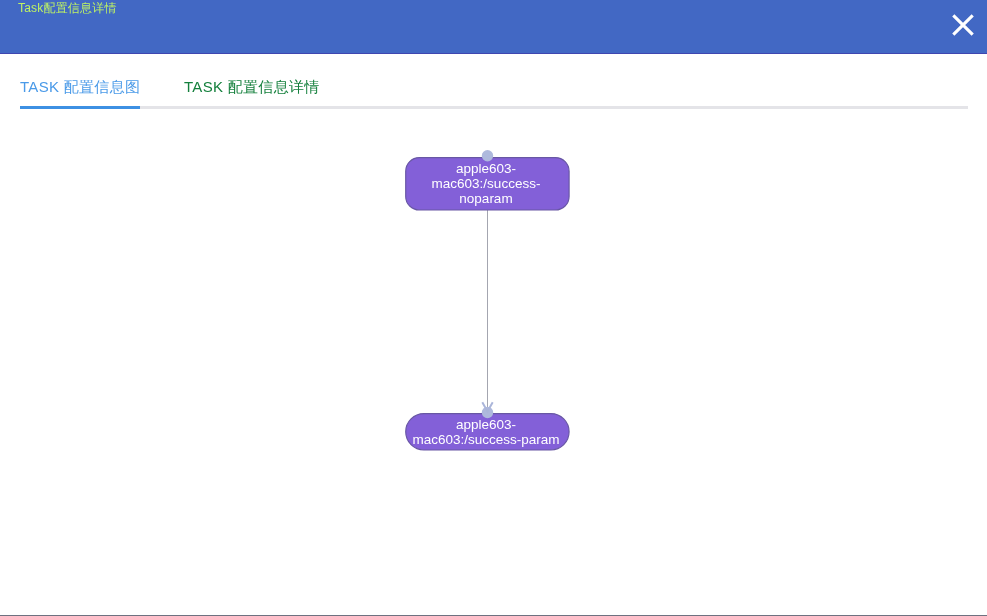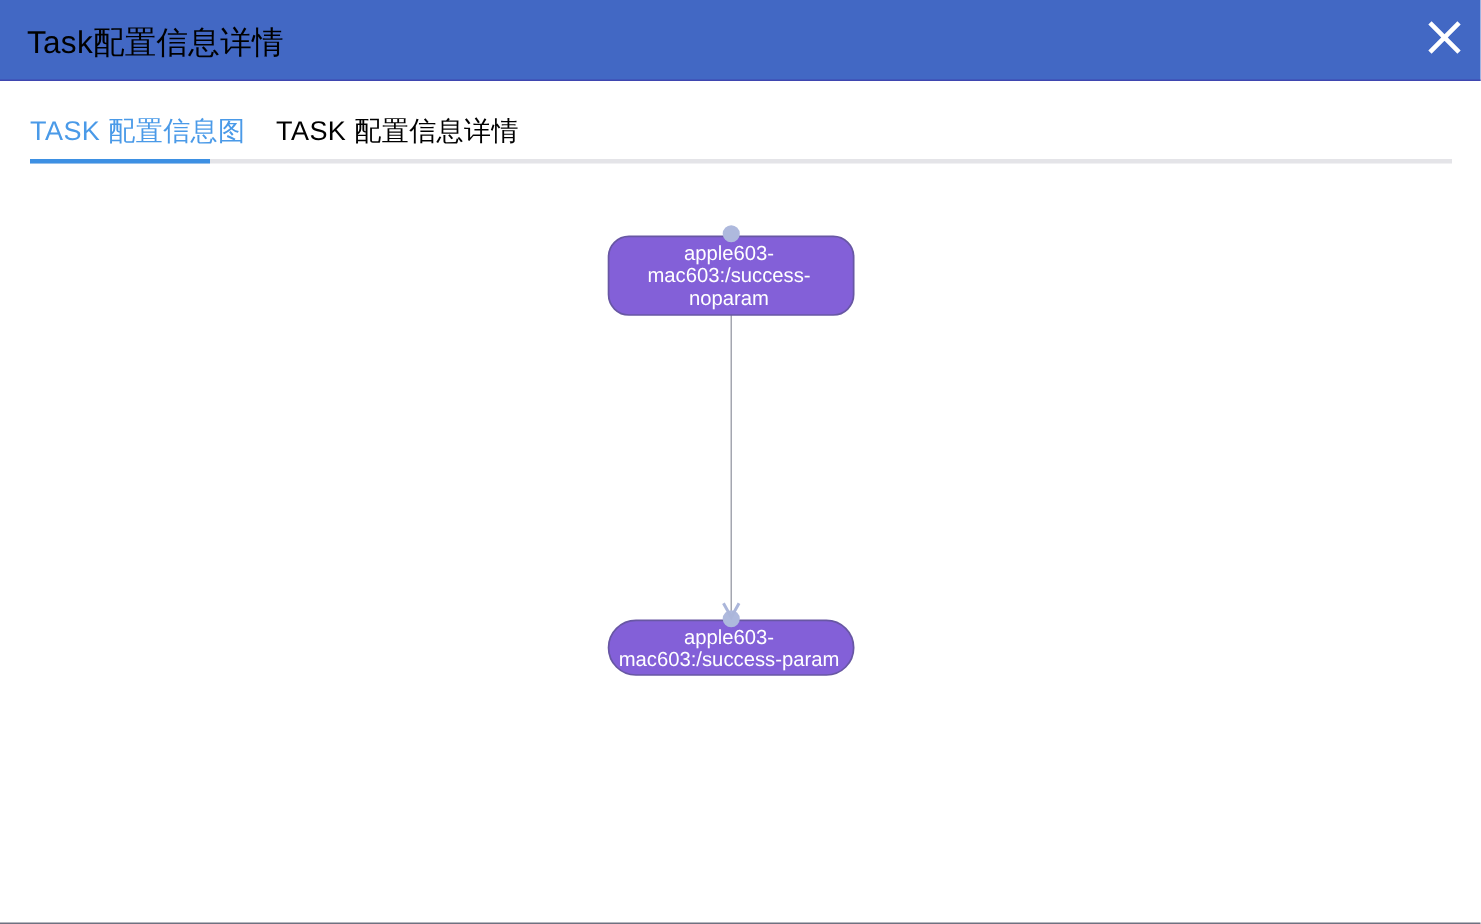--- a/index.html
+++ b/index.html
@@ -24,23 +24,23 @@
     left: 0; top: 0;
     width: 987px;
     height: 54px;
     background: #4268c4;
     border-bottom: 1.2px solid #3f46b0;
     box-sizing: border-box;
   }
   .title-text {
     position: absolute;
     left: 18px;
-    top: 14px;
-    font-size: 21px;
-    color: #000000;
+    top: 0;
+    font-size: 12px;
+    color: #bef264;
     letter-spacing: .2px;
   }
   .close-btn {
     position: absolute;
     left: 949.4px;
     top: 10.9px;
     width: 28px;
     height: 28px;
     cursor: pointer;
   }
@@ -63,28 +63,28 @@
     position: absolute;
     left: 20px;
     top: 106px;
     width: 120px;
     height: 3px;
     background: #3d90e3;
   }
   .tab {
     position: absolute;
     top: 0;
-    font-size: 18px;
+    font-size: 15px;
     letter-spacing: 0.3px;
     line-height: 30px;
     white-space: nowrap;
     cursor: pointer;
   }
   .tab-1 { left: 0; color: #4a9ae8; }
-  .tab-2 { left: 164px; color: #000000; }
+  .tab-2 { left: 164px; color: #15803d; }
   .canvas {
     position: absolute;
     left: 0;
     top: 110px;
     width: 987px;
     height: 504px;
     border-radius: 30px;
   }
   .graph-svg { display: block; }
   .node-rect { fill: #8360d8; stroke: #6857a4; stroke-width: 1.15; }

